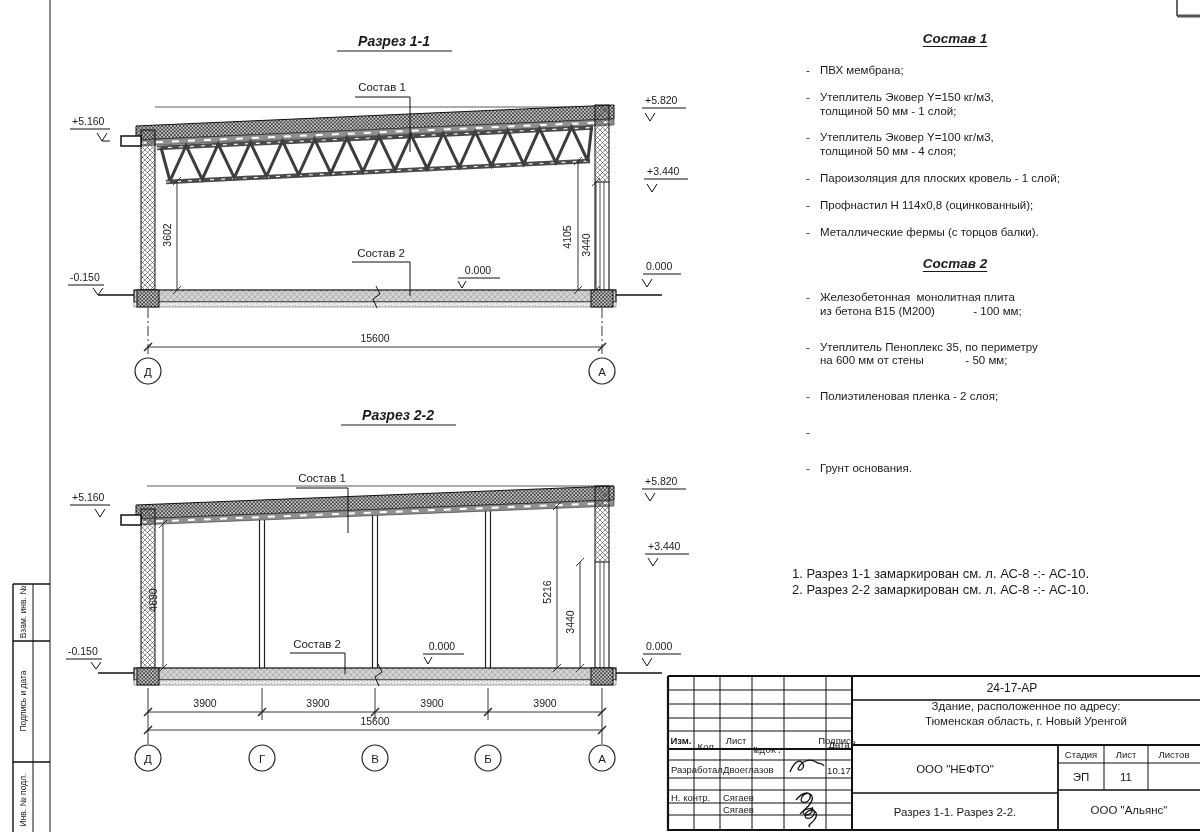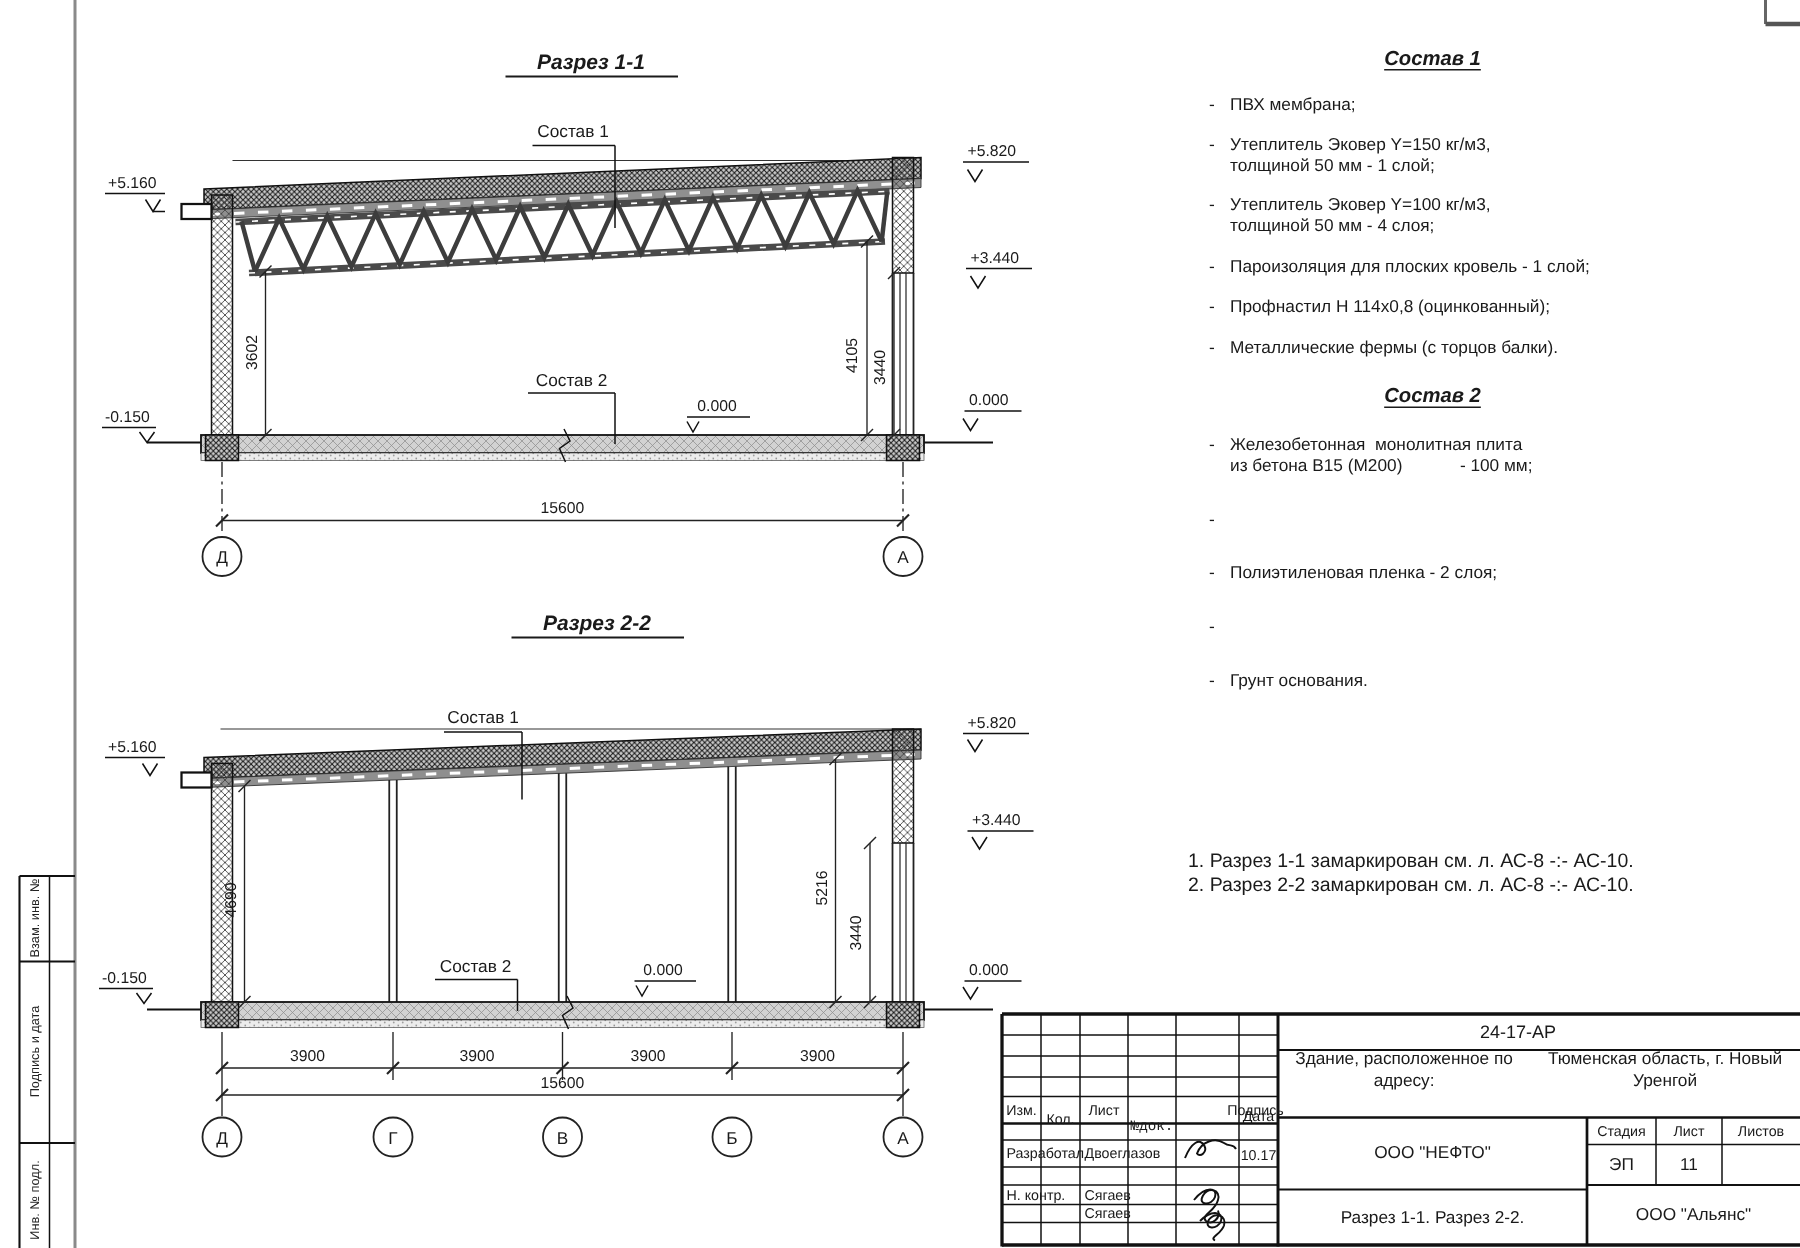--- a/index.html
+++ b/index.html
@@ -331,20 +331,22 @@
   <span>Состав 2</span>
 </div>
 <div class="list list2" style="top:291px;">
   <div class="li">
         <span class="bullet">-</span>
         <span class="txt">Железобетонная  монолитная плита
 из бетона В15 (М200)            - 100 мм;</span>
       </div>
   <div class="li">
         <span class="bullet">-</span>
+        <span class="txt">Утеплитель Пеноплекс 35, по периметру
+на 600 мм от стены             - 50 мм;</span>
       </div>
   <div class="li">
         <span class="bullet">-</span>
         <span class="txt">Полиэтиленовая пленка - 2 слоя;</span>
       </div>
   <div class="li">
         <span class="bullet">-</span>
       </div>
   <div class="li">
         <span class="bullet">-</span>
@@ -396,26 +398,26 @@
     <path d="M790,772 C794,762 800,758 803,764 C805,768 800,772 798,769 C801,761 810,758 816,762 C820,765 822,762 824,766"></path>
     <path d="M796,800 C804,790 812,792 810,798 C808,804 798,804 802,797 C806,791 814,793 812,800 C810,808 800,810 804,814 C808,817 814,812 812,807"></path>
     <path d="M800,814 C808,806 816,808 814,814 C812,820 802,820 806,813 C810,808 818,810 816,817 C814,823 806,825 810,827"></path>
   </g>
 </svg>
 
 <div>
 
   <div class="tb-text tb-center" style="left:852px;top:677px;width:320px;height:22px;font-size:12px;">24-17-АР</div>
 
-  <div class="tb-text tb-center" style="left:852px;top:701px;width:348px;height:25px;line-height:1.3;flex-direction:row;">
+  <div class="tb-text tb-center" style="left:852px;top:701px;width:348px;height:25px;line-height:1.3;flex-direction:column;">
     <div>Здание, расположенное по адресу:</div>
     <div>Тюменская область, г. Новый Уренгой</div>
   </div>
 
-  <div class="tb-text tb-small tb-center" style="left:668px;top:731px;width:26px;height:18px;">Изм.</div>
+  <div class="tb-text tb-small tb-center" style="left:668px;top:731px;width:26px;height:18px;font-weight:bold;">Изм.</div>
   <div class="tb-text tb-small tb-center" style="left:694px;top:731px;width:26px;height:30px;">Кол.</div>
   <div class="tb-text tb-small tb-center" style="left:720px;top:731px;width:32px;height:18px;">Лист</div>
   <div class="tb-text tb-small tb-center" style="left:752px;top:741px;width:32px;height:18px;font-family:Liberation Mono, monospace;">№док.</div>
   <div class="tb-text tb-small tb-center" style="left:784px;top:731px;width:42px;height:18px;padding-left:32px;">Подпись</div>
   <div class="tb-text tb-small tb-center" style="left:826px;top:697px;width:26px;height:18px;margin-top:38px;">Дата</div>
 
   <div class="tb-text tb-small" style="left:671px;top:764px;">Разработал</div>
   <div class="tb-text tb-small" style="left:723px;top:764px;">Двоеглазов</div>
   <div class="tb-text tb-small tb-center" style="left:826px;top:762px;width:26px;height:16px;">10.17</div>
   <div class="tb-text tb-small" style="left:671px;top:792px;">Н. контр.</div>

